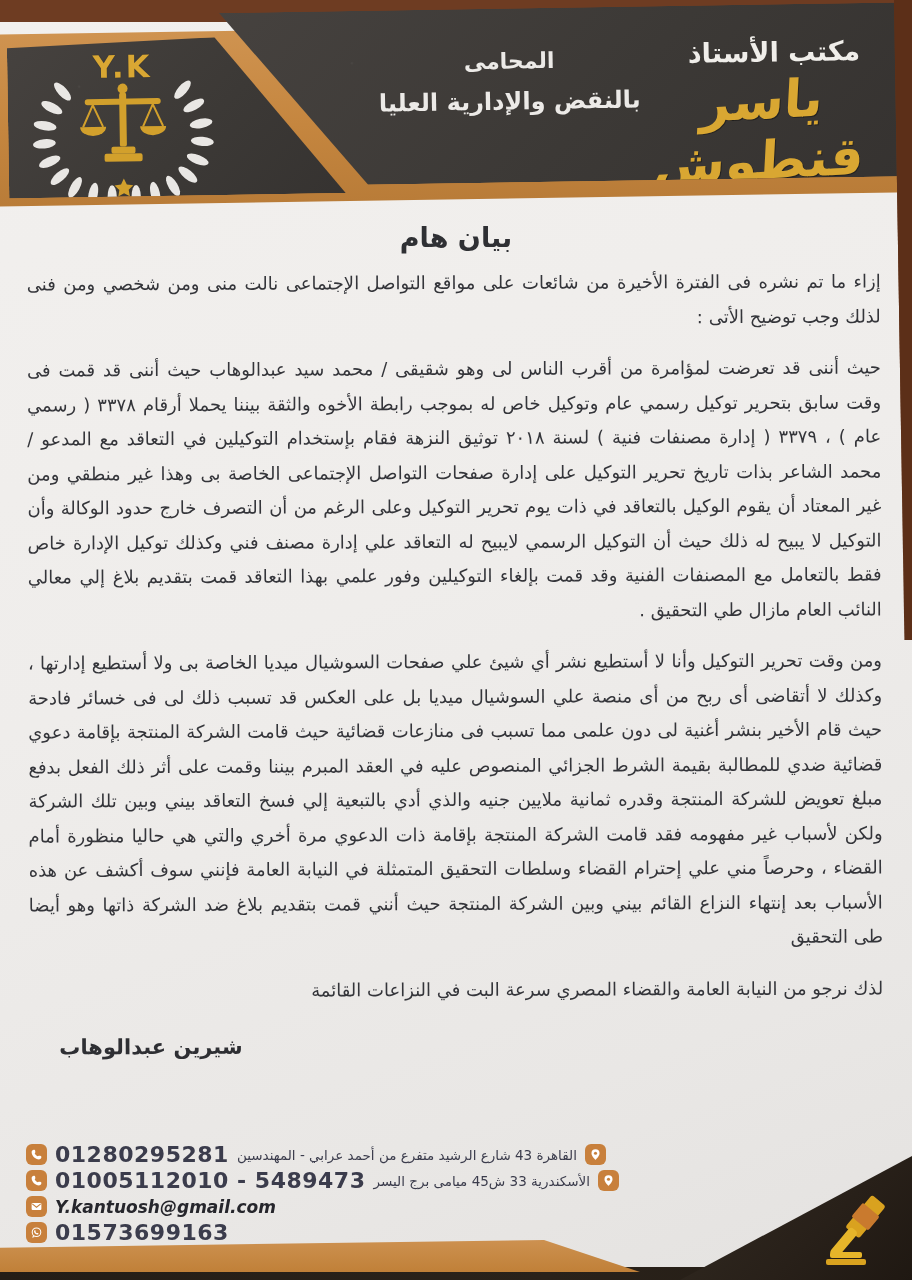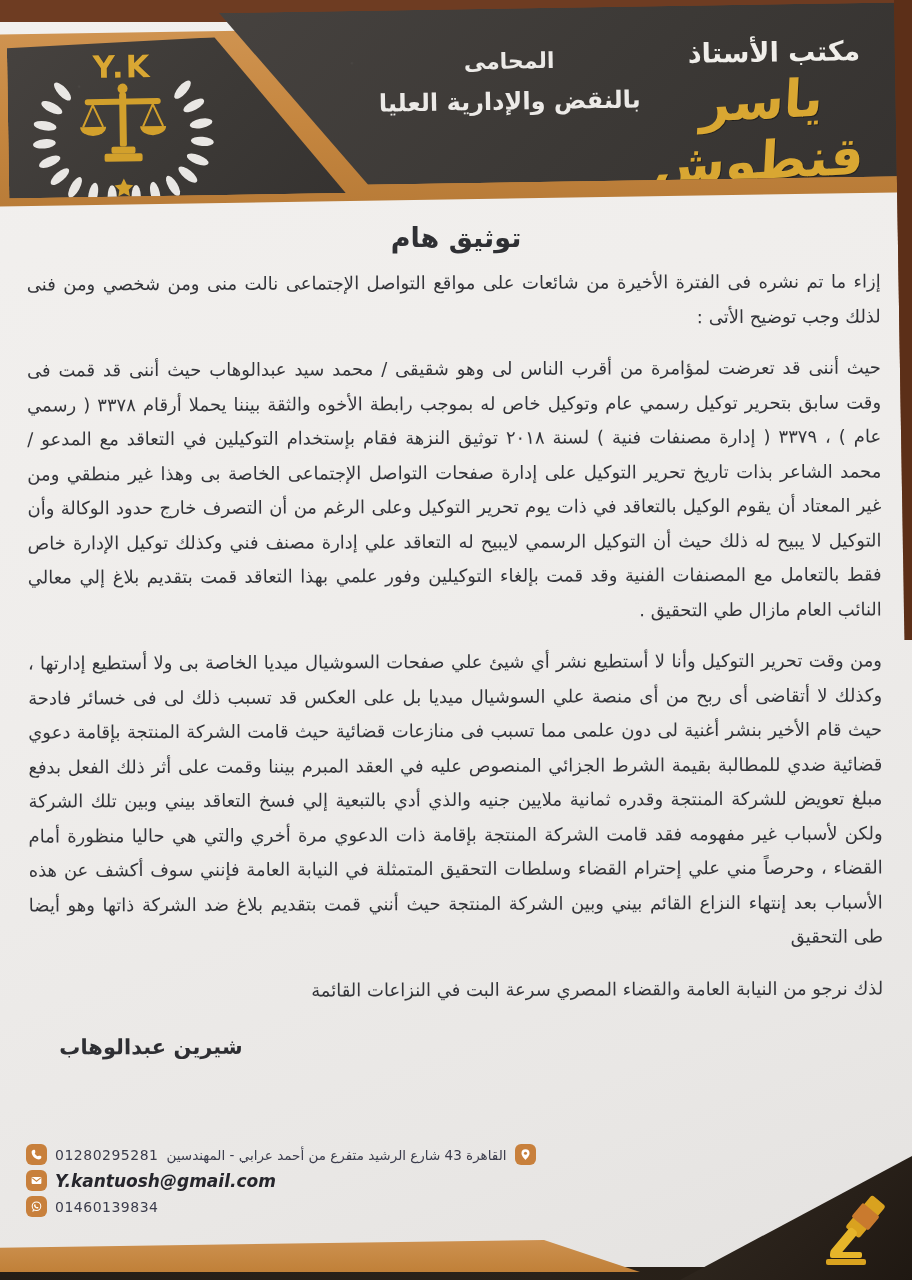--- a/index.html
+++ b/index.html
@@ -83,21 +83,21 @@
   .signature{
     margin-top:22px;direction:rtl;text-align:left;padding-left:30px;
     font-size:21px;font-weight:bold;color:#2e2f33;
   }
   
   .footer{
     position:absolute;left:26px;top:1143px;width:452px;z-index:4;
     display:flex;flex-direction:column;gap:3px;
   }
   .frow{display:flex;direction:ltr;align-items:center;gap:8px;height:23px;color:#3b3c4c;}
-  .frow .num{font-size:14px;font-weight:400;letter-spacing:.5px;white-space:nowrap;}
+  .frow .num{font-size:22px;font-weight:700;letter-spacing:.5px;white-space:nowrap;}
   .frow .addr{font-size:13.5px;font-weight:normal;direction:rtl;white-space:nowrap;margin-left:auto;}
   .frow .email{font-size:17px;font-weight:bold;color:#26262c;font-style:italic;}
   .badge{
     flex:0 0 auto;width:21px;height:21px;border-radius:6px;background:#c8803c;
     display:flex;align-items:center;justify-content:center;
   }
   .badge svg{display:block;}
   
   .bottom-dark-strip{
     position:absolute;left:0;bottom:0;width:100%;height:13px;z-index:3;
@@ -179,21 +179,21 @@
 
         <g fill="#d2a02c">
           <path d="M100 108 l3.2 6.6 7.2 1 -5.2 5 1.2 7.2 -6.4 -3.4 -6.4 3.4 1.2 -7.2 -5.2 -5 7.2 -1 z" transform="translate(0,-4) scale(0.9) translate(11,12)"></path>
         </g>
       </svg>
     </div>
   </div>
 
   <div class="wood-right"></div>
 
-  <div class="doc-title">توثيق هام</div>
+  <div class="doc-title">بيان هام</div>
 
   <div class="doc-body">
     <p>إزاء ما تم نشره فى الفترة الأخيرة من شائعات على مواقع التواصل الإجتماعى نالت منى ومن شخصي ومن فنى لذلك وجب توضيح الأتى :</p>
     <p>حيث أننى قد تعرضت لمؤامرة من أقرب الناس لى وهو شقيقى / محمد سيد عبدالوهاب حيث أننى قد قمت فى وقت سابق بتحرير توكيل رسمي عام وتوكيل خاص له بموجب رابطة الأخوه والثقة بيننا يحملا أرقام ٣٣٧٨ ( رسمي عام ) ، ٣٣٧٩ ( إدارة مصنفات فنية ) لسنة ٢٠١٨ توثيق النزهة فقام بإستخدام التوكيلين في التعاقد مع المدعو / محمد الشاعر بذات تاريخ تحرير التوكيل على إدارة صفحات التواصل الإجتماعى الخاصة بى وهذا غير منطقي ومن غير المعتاد أن يقوم الوكيل بالتعاقد في ذات يوم تحرير التوكيل وعلى الرغم من أن التصرف خارج حدود الوكالة وأن التوكيل لا يبيح له ذلك حيث أن التوكيل الرسمي لايبيح له التعاقد علي إدارة مصنف فني وكذلك توكيل الإدارة خاص فقط بالتعامل مع المصنفات الفنية وقد قمت بإلغاء التوكيلين وفور علمي بهذا التعاقد قمت بتقديم بلاغ إلي معالي النائب العام مازال طي التحقيق .</p>
     <p>ومن وقت تحرير التوكيل وأنا لا أستطيع نشر أي شيئ علي صفحات السوشيال ميديا الخاصة بى ولا أستطيع إدارتها ، وكذلك لا أتقاضى أى ربح من أى منصة علي السوشيال ميديا بل على العكس قد تسبب ذلك لى فى خسائر فادحة حيث قام الأخير بنشر أغنية لى دون علمى مما تسبب فى منازعات قضائية حيث قامت الشركة المنتجة بإقامة دعوي قضائية ضدي للمطالبة بقيمة الشرط الجزائي المنصوص عليه في العقد المبرم بيننا وقمت على أثر ذلك الفعل بدفع مبلغ تعويض للشركة المنتجة وقدره ثمانية ملايين جنيه والذي أدي بالتبعية إلي فسخ التعاقد بيني وبين تلك الشركة ولكن لأسباب غير مفهومه فقد قامت الشركة المنتجة بإقامة ذات الدعوي مرة أخري والتي هي حاليا منظورة أمام القضاء ، وحرصاً مني علي إحترام القضاء وسلطات التحقيق المتمثلة في النيابة العامة فإنني سوف أكشف عن هذه الأسباب بعد إنتهاء النزاع القائم بيني وبين الشركة المنتجة حيث أنني قمت بتقديم بلاغ ضد الشركة ذاتها وهو أيضا طى التحقيق</p>
     <p class="closing">لذك نرجو من النيابة العامة والقضاء المصري سرعة البت في النزاعات القائمة</p>
     <div class="signature">شيرين عبدالوهاب</div>
   </div>
 
   <div class="footer">
@@ -207,40 +207,55 @@
       <span class="num">01280295281</span>
       <span class="addr">القاهرة 43 شارع الرشيد متفرع من أحمد عرابي - المهندسين</span>
       <span class="badge">
         <svg width="13" height="13" viewBox="0 0 20 20">
             <path fill="#fff" d="M10 1.8a6.2 6.2 0 0 1 6.2 6.2c0 4.6-6.2 10.2-6.2 10.2S3.8 12.6 3.8 8A6.2 6.2 0 0 1 10 1.8z"></path>
             <circle cx="10" cy="8" r="2.4" fill="#c8803c"></circle>
           </svg>
       </span>
     </div>
 
+    <div class="frow">
+      <span class="badge">
+        <svg width="13" height="13" viewBox="0 0 20 20">
+            <path fill="#fff" d="M6 2.5c1.1 0 1.9.7 2 1.8l.2 2c.1.8-.3 1.4-1 1.9 .9 2 2.6 3.7 4.6 4.6 .5-.7 1.1-1.1 1.9-1l2 .2c1.1.1 1.8.9 1.8 2 0 2-1.6 3.5-3.5 3.5C8.1 17.5 2.5 11.9 2.5 6 2.5 4.1 4 2.5 6 2.5z"></path>
+          </svg>
+      </span>
+      <span class="num">01005112010 - 5489473</span>
+      <span class="addr">الأسكندرية  33 ش45 ميامى برج اليسر</span>
+      <span class="badge">
+        <svg width="13" height="13" viewBox="0 0 20 20">
+            <path fill="#fff" d="M10 1.8a6.2 6.2 0 0 1 6.2 6.2c0 4.6-6.2 10.2-6.2 10.2S3.8 12.6 3.8 8A6.2 6.2 0 0 1 10 1.8z"></path>
+            <circle cx="10" cy="8" r="2.4" fill="#c8803c"></circle>
+          </svg>
+      </span>
+    </div>
 
     <div class="frow">
       <span class="badge">
         <svg width="13" height="13" viewBox="0 0 20 20">
             <rect x="2.5" y="4.5" width="15" height="11" rx="1.5" fill="#fff"></rect>
             <path d="M3.5 6 L10 11.2 L16.5 6" stroke="#c8803c" stroke-width="1.6" fill="none"></path>
           </svg>
       </span>
       <span class="email">Y.kantuosh@gmail.com</span>
     </div>
 
     <div class="frow">
       <span class="badge">
         <svg width="13" height="13" viewBox="0 0 20 20">
             <circle cx="10" cy="9.6" r="6.6" fill="none" stroke="#fff" stroke-width="1.6"></circle>
             <path d="M4.6 14.6 L3.4 18 L7 16.8 Z" fill="#fff"></path>
             <path fill="#fff" d="M7.8 6.4c.5 0 .9.3.9.8l.1.9c0 .4-.2.7-.5.9 .4.9 1.2 1.7 2.1 2.1 .2-.3.5-.5.9-.5l.9.1c.5 0 .8.4.8.9 0 .9-.7 1.6-1.6 1.6-2.7 0-5.2-2.5-5.2-5.2 0-.9.7-1.6 1.6-1.6z"></path>
           </svg>
       </span>
-      <span class="num">01460139834</span>
+      <span class="num">01573699163</span>
     </div>
 
   </div>
 
   <div class="bottom-dark-strip"></div>
   <div class="bottom-band"></div>
   <div class="corner-triangle">
     <svg class="gavel" width="86" height="86" viewBox="0 0 86 86">
       <g transform="rotate(40 43 36)">
         <rect x="34" y="8" width="18" height="42" rx="3" fill="#d9a21f"></rect>

